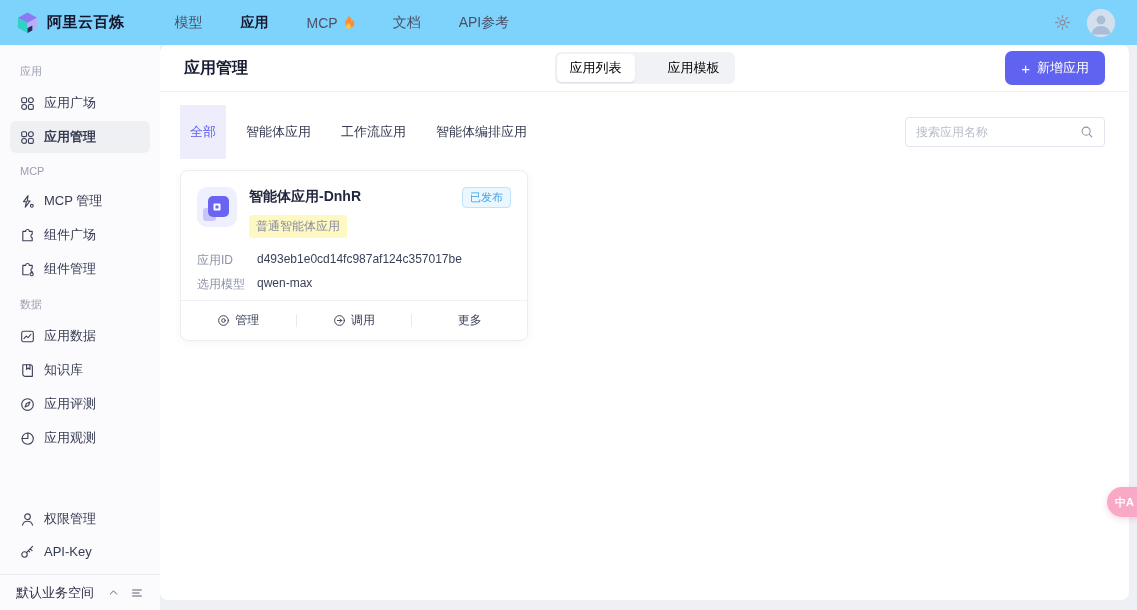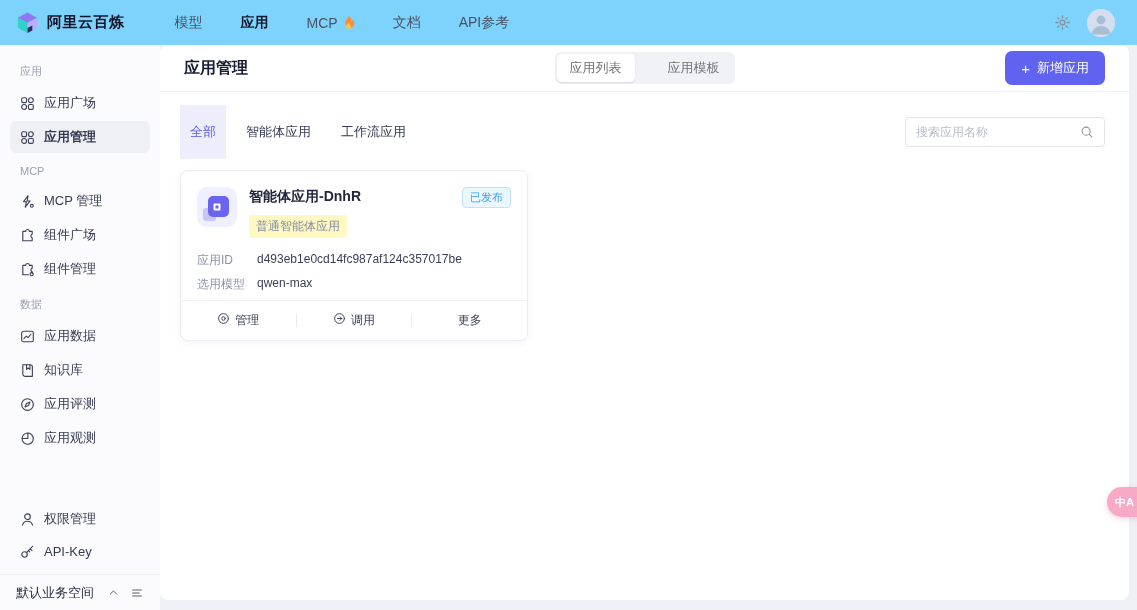--- a/index.html
+++ b/index.html
@@ -34,21 +34,21 @@
   .side-spacer { flex:1; }
   .side-footer { border-top:1px solid #ececf1; height:36px; display:flex; align-items:center; padding:16px 16px; font-size:13px; color:#2c3046; }
   .side-footer .ws-label { flex:1; }
   .side-footer .fico { margin-left:10px; cursor:pointer; }
 
   
   .main-wrap { flex:1; background:#eef0f6; min-width:0; }
   .main-panel { height:555px; margin-right:8px; background:#fff; border-radius:8px; position:relative; }
   .panel-header { height:47px; border-bottom:1px solid #f0f1f4; display:flex; align-items:center; padding:0 24px; position:relative; }
   .panel-title { font-size:16px; font-weight:bold; color:#181c33; }
-  .segmented { position:absolute; left:50%; transform:translateX(-50%); background:#f1f2f6; border-radius:6px; padding:2px; display:flex; font-size:13px; color:#737373;gap:20px; }
+  .segmented { position:absolute; left:50%; transform:translateX(-50%); background:#f1f2f6; border-radius:6px; padding:2px; display:flex; font-size:13px; color:#000000;gap:20px; }
   .seg-item { padding:5px 13px; border-radius:5px; cursor:pointer; }
   .seg-item.active { background:#fff; box-shadow:0 1px 2px rgba(30,40,90,.10); }
   .add-btn { margin-left:auto; background:#6062f0; color:#fff; font-size:13px; border:none; border-radius:7px; padding:8px 16px; display:flex; align-items:center; gap:7px; cursor:pointer; font-family:inherit; }
   .add-btn .plus { font-size:15px; line-height:13px; }
 
   .filter-row { display:flex; align-items:center; padding:13px 24px 0 20px; }
   .filter-pill { font-size:13px; color:#363b52; padding:18px 10px; border-radius:0; margin-right:10px; cursor:pointer; }
   .filter-pill.active { background:#ededfc; color:#5a5dee; }
   .search-box { margin-left:auto; width:200px; height:30px; border:1px solid #e2e4ee; border-radius:4px; display:flex; align-items:center; padding:0 10px; background:#fff; }
   .search-input { border:none; outline:none; flex:1; font-size:12px; color:#363b52; background:transparent; font-family:inherit; min-width:0; }
@@ -65,21 +65,21 @@
   .card-head-main { flex:1; min-width:0; }
   .card-title-row { display:flex; align-items:flex-start; }
   .card-title { font-size:14px; font-weight:bold; color:#23273e; line-height:18px; }
   .status-badge { margin-left:auto; font-size:11px; color:#3aa3e8; background:#eaf7fe; border:1px solid #bfe3f8; border-radius:4px; padding:2px 7px; white-space:nowrap; }
   .type-tag { display:inline-block; margin-top:7px; font-size:12px; color:#878ca0; background:#fef9c3; border-radius:3px; padding:3px 7px; }
   .fields { margin-top:14px; font-size:12px; }
   .field-row { display:flex; margin-bottom:7px; }
   .field-label { width:60px; color:#8d92a6; flex-shrink:0; }
   .field-value { color:#3b4058; word-break:break-all; }
   .card-footer { border-top:1px solid #f0f1f5; margin-top:4px; display:flex; height:40px; align-items:center; }
-  .action { flex:1; display:flex; justify-content:center; align-items:flex-start; gap:5px; font-size:12px; color:#3b4058; cursor:pointer; }
+  .action { flex:1; display:flex; justify-content:center; align-items:center; gap:5px; font-size:12px; color:#3b4058; cursor:pointer; }
   .action-div { width:1px; height:13px; background:#e8eaef; }
 
   
   .translate-pill { position:absolute; right:-16px; top:487px; width:46px; height:30px; border-radius:15px; background:#f7a9c6; display:flex; align-items:center; padding-left:8px; color:#fff; z-index:50; cursor:pointer; box-shadow:0 2px 6px rgba(220,90,150,.25); }
   .translate-glyph { font-size:11px; font-weight:bold; line-height:11px; }
 </style>
 </head>
 <body>
 
 <div class="navbar">
@@ -278,20 +278,21 @@
         <button class="add-btn">
           <span class="plus">+</span>
           <span>新增应用</span>
         </button>
       </div>
 
       <div class="filter-row">
         <span class="filter-pill active">全部</span>
         <span class="filter-pill">智能体应用</span>
         <span class="filter-pill">工作流应用</span>
+        <span class="filter-pill">智能体编排应用</span>
         <div class="search-box">
           <input class="search-input" type="text" placeholder="搜索应用名称" style="">
           <span>
               <svg width="14" height="14" viewBox="0 0 16 16" class="ico" style="stroke:#8b90a2;">
                 <circle cx="7" cy="7" r="4.6"></circle>
                 <line x1="10.6" y1="10.6" x2="13.6" y2="13.6"></line>
               </svg>
             </span>
         </div>
       </div>

